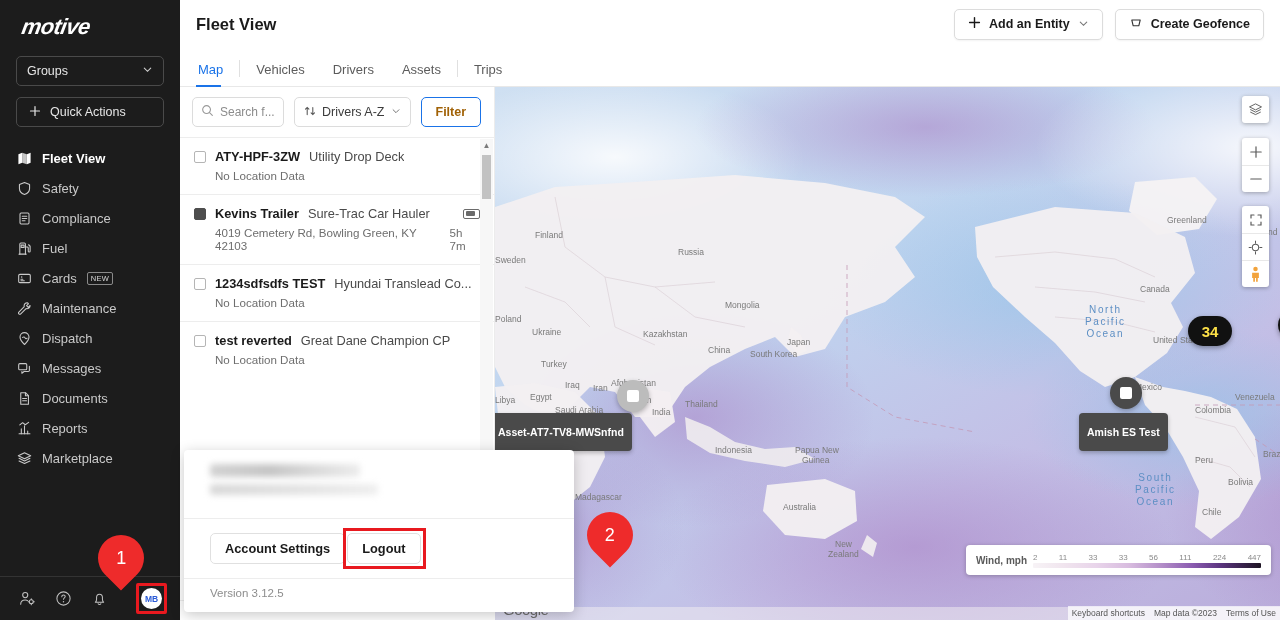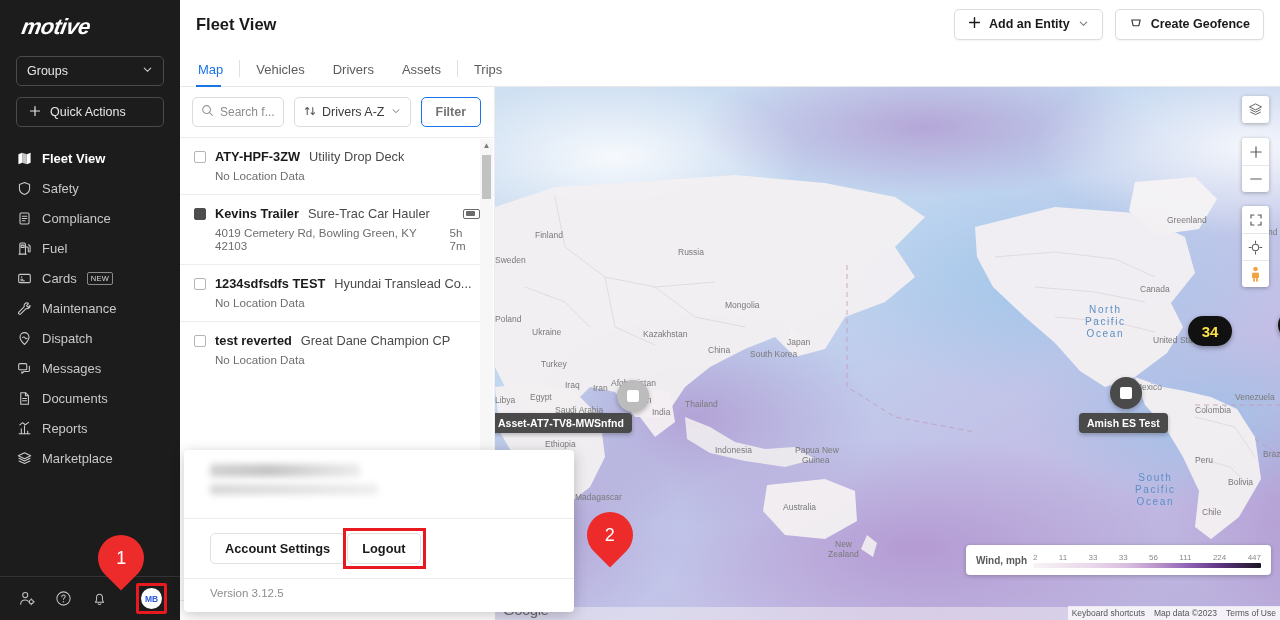--- a/index.html
+++ b/index.html
@@ -128,21 +128,21 @@
     font-size: 12px; color: #8c8c8c; cursor: text;
   }
   .sort-box {
     height: 30px; border: 1px solid #dcdcdc; border-radius: 5px;
     display: flex; align-items: center; gap: 6px; padding: 0 9px;
     font-size: 12.5px; color: #3c3c3c; cursor: pointer;
   }
   .filter-btn {
     height: 30px; border: 1.5px solid #1a73e8; border-radius: 5px; background:#fff;
     display: flex; align-items: center; padding: 0 14px;
-    font-size: 12.5px; font-weight: bold; color: #737373; cursor: pointer;
+    font-size: 12.5px; font-weight: bold; color: #a16207; cursor: pointer;
   }
   .list { position: absolute; left: 0; right: 0; top: 50px; bottom: 0; overflow: hidden; }
   .row {
     padding: 11px 14px 12px 14px; border-top: 1px solid #ededed; cursor: pointer;
     background: #fff;
   }
   .row-top { display: flex; align-items: center; gap: 9px; }
   .cbx {
     width: 12px; height: 12px; border: 1.4px solid #b5b5b5; border-radius: 2px;
     flex: 0 0 12px; background: #fff;
@@ -226,21 +226,21 @@
   .asset-dot {
     width: 32px; height: 32px; border-radius: 50%;
     display: flex; align-items: center; justify-content: center;
     box-shadow: 0 2px 5px rgba(0,0,0,.28);
   }
   .asset-dot.dark { background: #4a4a4a; }
   .asset-dot.light { background: #bcbcbc; }
   .asset-dot .sq { width: 12px; height: 12px; background: #fff; border-radius: 2px; }
   .asset-label {
     margin-top: 2px; background: #4a4a4a; color: #fff; font-size: 10.5px; font-weight: bold;
-    border-radius: 4px; padding: 4px 8px; white-space: nowrap;
+    border-radius: 4px; padding: 13px 8px; white-space: nowrap;
     box-shadow: 0 2px 4px rgba(0,0,0,.25);
   }
 
   .map-ctrl-group {
     position: absolute; right: 11px; background: #fff; border-radius: 3px;
     box-shadow: 0 1px 4px rgba(0,0,0,.3); overflow: hidden;
   }
   .map-ctrl {
     width: 27px; height: 27px; display: flex; align-items: center; justify-content: center;
     cursor: pointer; color: #5b5b5b; font-size: 15px;

